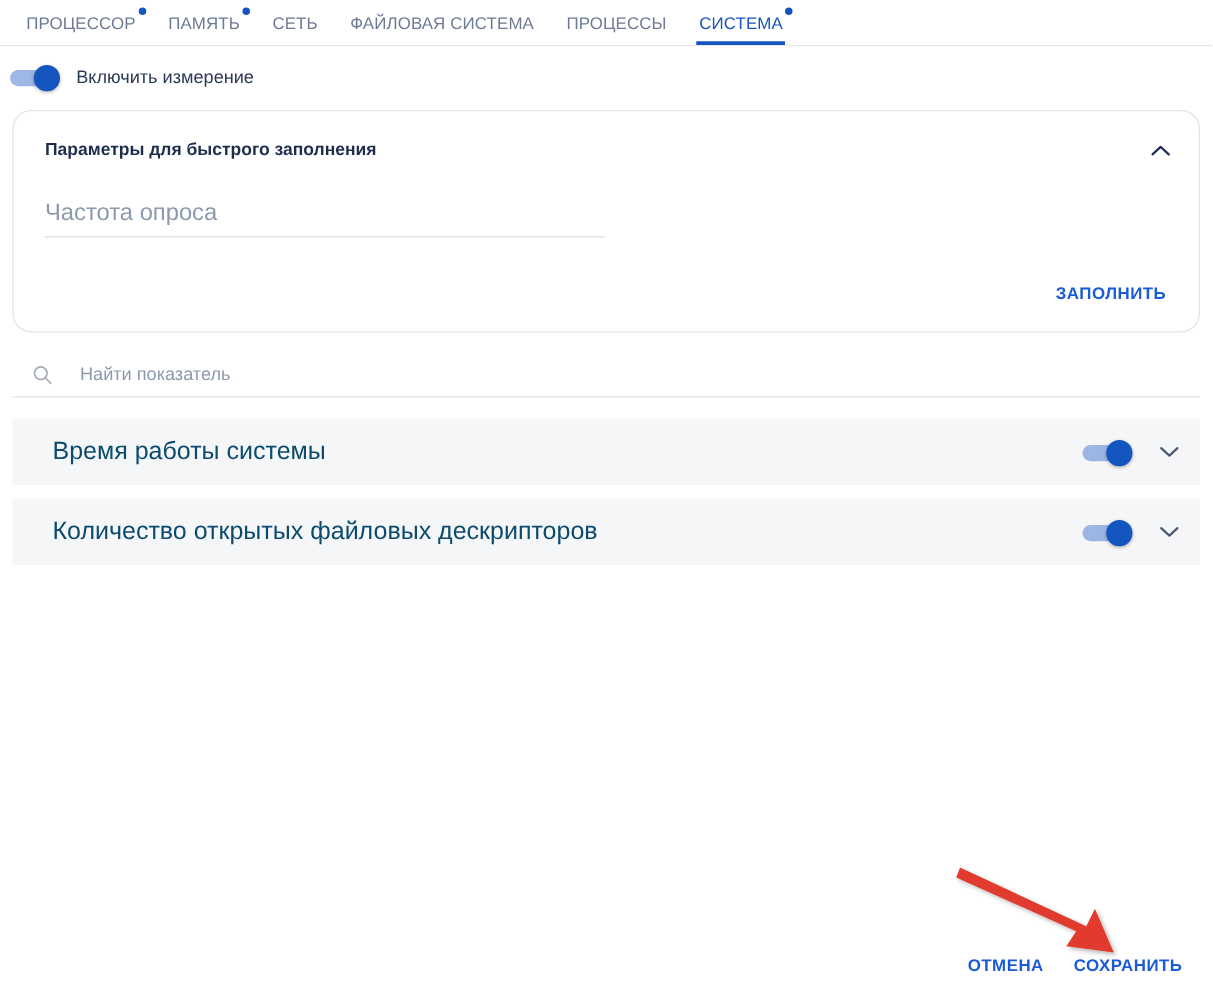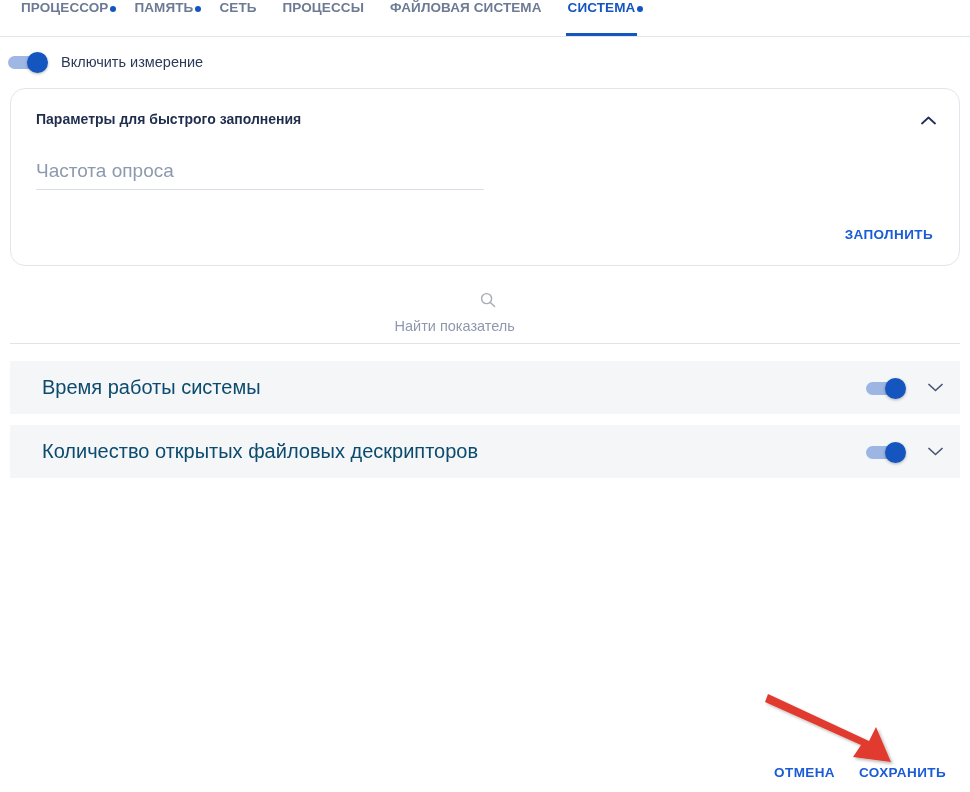--- a/index.html
+++ b/index.html
@@ -23,24 +23,24 @@
     height: 37px;
     border-bottom: 1px solid #e3e6ec;
     display: flex;
     align-items: flex-start;
     padding-left: 8px;
   }
   .tab {
     position: relative;
     height: 36px;
     display: flex;
-    align-items: flex-start;
+    align-items: center;
     padding: 0 13px;
     font-size: 13.5px;
-    font-weight: bold;
+    font-weight: normal;
     letter-spacing: .1px;
     color: #6c7a94;
     white-space: nowrap;
     cursor: pointer;
     user-select: none;
   }
   .tab.active { color: #1455c0; }
   .tab .underline {
     position: absolute;
     left: 11px; right: 11px;
@@ -153,24 +153,23 @@
     color: #1a5bd6;
     cursor: pointer;
     padding: 4px 4px;
   }
 
   
   .search {
     margin: 26px 10px 0 10px;
     display: flex;
     align-items: center;
-    gap: 10px;
+    gap: 22px;
     border-bottom: 1px solid #dfe3ea;
     padding: 0 10px 9px 16px;
-    flex-direction: column;
   }
   .search .ico { flex: none; display: flex; opacity: .55; }
   .search input {
     border: 0; outline: 0;
     flex: 1;
     font-family: inherit;
     font-size: 14.5px;
     color: #2b3a57;
     background: transparent;
     padding: 0;
@@ -228,24 +227,24 @@
     <span class="dot"></span>
   </div>
   <div class="tab">
     <span>ПАМЯТЬ</span>
     <span class="dot"></span>
   </div>
   <div class="tab">
     <span>СЕТЬ</span>
   </div>
   <div class="tab">
+    <span>ФАЙЛОВАЯ СИСТЕМА</span>
+  </div>
+  <div class="tab">
     <span>ПРОЦЕССЫ</span>
-  </div>
-  <div class="tab">
-    <span>ФАЙЛОВАЯ СИСТЕМА</span>
   </div>
   <div class="tab active">
     <span>СИСТЕМА</span>
     <span class="dot"></span>
     <span class="underline"></span>
   </div>
 </div>
 
 <div class="master-row">
   <span class="switch">

